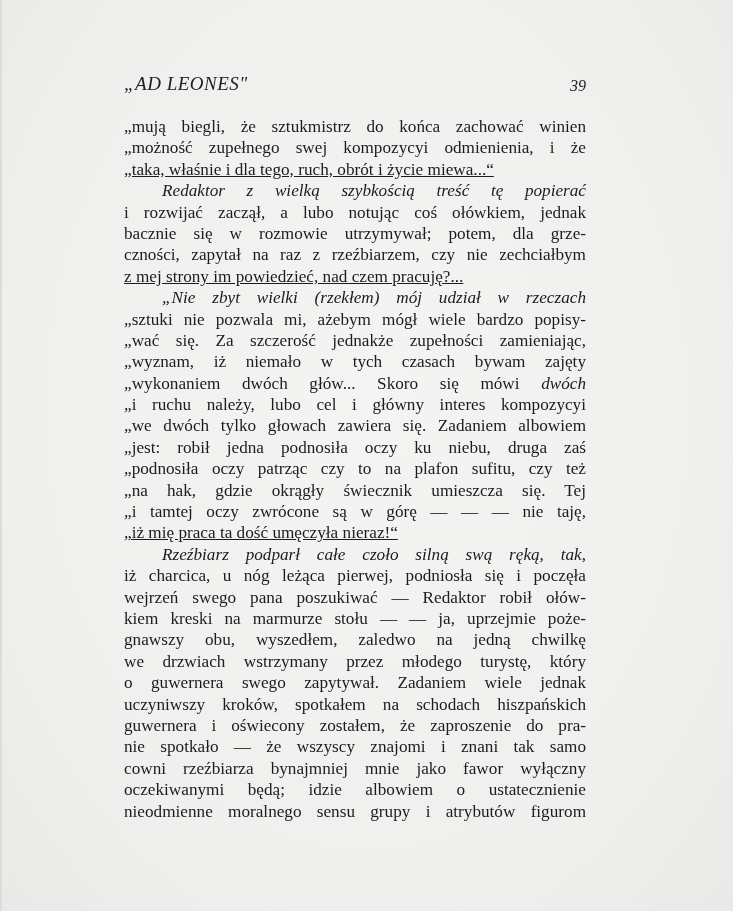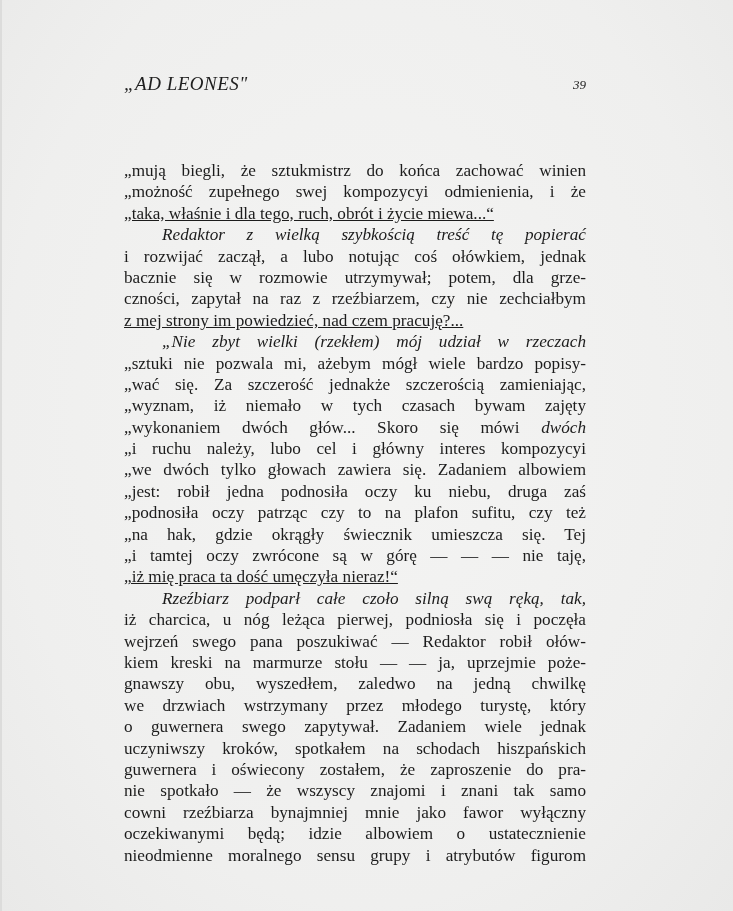--- a/index.html
+++ b/index.html
@@ -18,29 +18,28 @@
       position: absolute; left: 122px; top: 73px; width: 462px; height: 30px;
       font-family: "Liberation Serif", serif;
       color: #1e1e1e;
     }
     .running-title {
       position: absolute; left: 0; top: 0;
       font-style: italic; font-size: 19px; letter-spacing: 0.5px;
     }
     .page-number {
       position: absolute; right: 0; top: 4px;
-      font-style: italic; font-size: 13px;
+      font-style: italic; font-size: 16px;
     }
     .body-text {
       position: absolute; left: 122px; top: 116px; width: 462px;
       font-family: "Liberation Serif", serif;
       font-size: 17.2px;
       line-height: 21.4px;
       color: #1c1c1c;
-      margin-top: 44px;
     }
     .line {
       display: block; height: 21.4px; white-space: nowrap;
       text-align: justify; text-align-last: justify;
     }
     .line.last { text-align-last: left; text-decoration: underline; }
     .line.indent { padding-left: 38px; font-style: italic; }
     .it { font-style: italic; }
   </style>
 </head>
@@ -55,21 +54,21 @@
       <span class="line"><span>„mują biegli, że sztukmistrz do końca zachować winien</span></span>
       <span class="line"><span>„możność zupełnego swej kompozycyi odmienienia, i że</span></span>
       <span class="line last"><span>„taka, właśnie i dla tego, ruch, obrót i życie miewa...“</span></span>
       <span class="line indent"><span>Redaktor z wielką szybkością treść tę popierać</span></span>
       <span class="line"><span>i rozwijać zaczął, a lubo notując coś ołówkiem, jednak</span></span>
       <span class="line"><span>bacznie się w rozmowie utrzymywał; potem, dla grze-</span></span>
       <span class="line"><span>czności, zapytał na raz z rzeźbiarzem, czy nie zechciałbym</span></span>
       <span class="line last"><span>z mej strony im powiedzieć, nad czem pracuję?...</span></span>
       <span class="line indent"><span>„Nie zbyt wielki (rzekłem) mój udział w rzeczach</span></span>
       <span class="line"><span>„sztuki nie pozwala mi, ażebym mógł wiele bardzo popisy-</span></span>
-      <span class="line"><span>„wać się. Za szczerość jednakże szczerością zamieniając,</span></span>
+      <span class="line"><span>„wać się. Za szczerość jednakże zupełności zamieniając,</span></span>
       <span class="line"><span>„wyznam, iż niemało w tych czasach bywam zajęty</span></span>
       <span class="line"><span>„wykonaniem dwóch głów... Skoro się mówi </span><span class="it">dwóch</span></span>
       <span class="line"><span>„i ruchu należy, lubo cel i główny interes kompozycyi</span></span>
       <span class="line"><span>„we dwóch tylko głowach zawiera się. Zadaniem albowiem</span></span>
       <span class="line"><span>„jest: robił jedna podnosiła oczy ku niebu, druga zaś</span></span>
       <span class="line"><span>„podnosiła oczy patrząc czy to na plafon sufitu, czy też</span></span>
       <span class="line"><span>„na hak, gdzie okrągły świecznik umieszcza się. Tej</span></span>
       <span class="line"><span>„i tamtej oczy zwrócone są w górę — — — nie taję,</span></span>
       <span class="line last"><span>„iż mię praca ta dość umęczyła nieraz!“</span></span>
       <span class="line indent"><span>Rzeźbiarz podparł całe czoło silną swą ręką, tak,</span></span>

